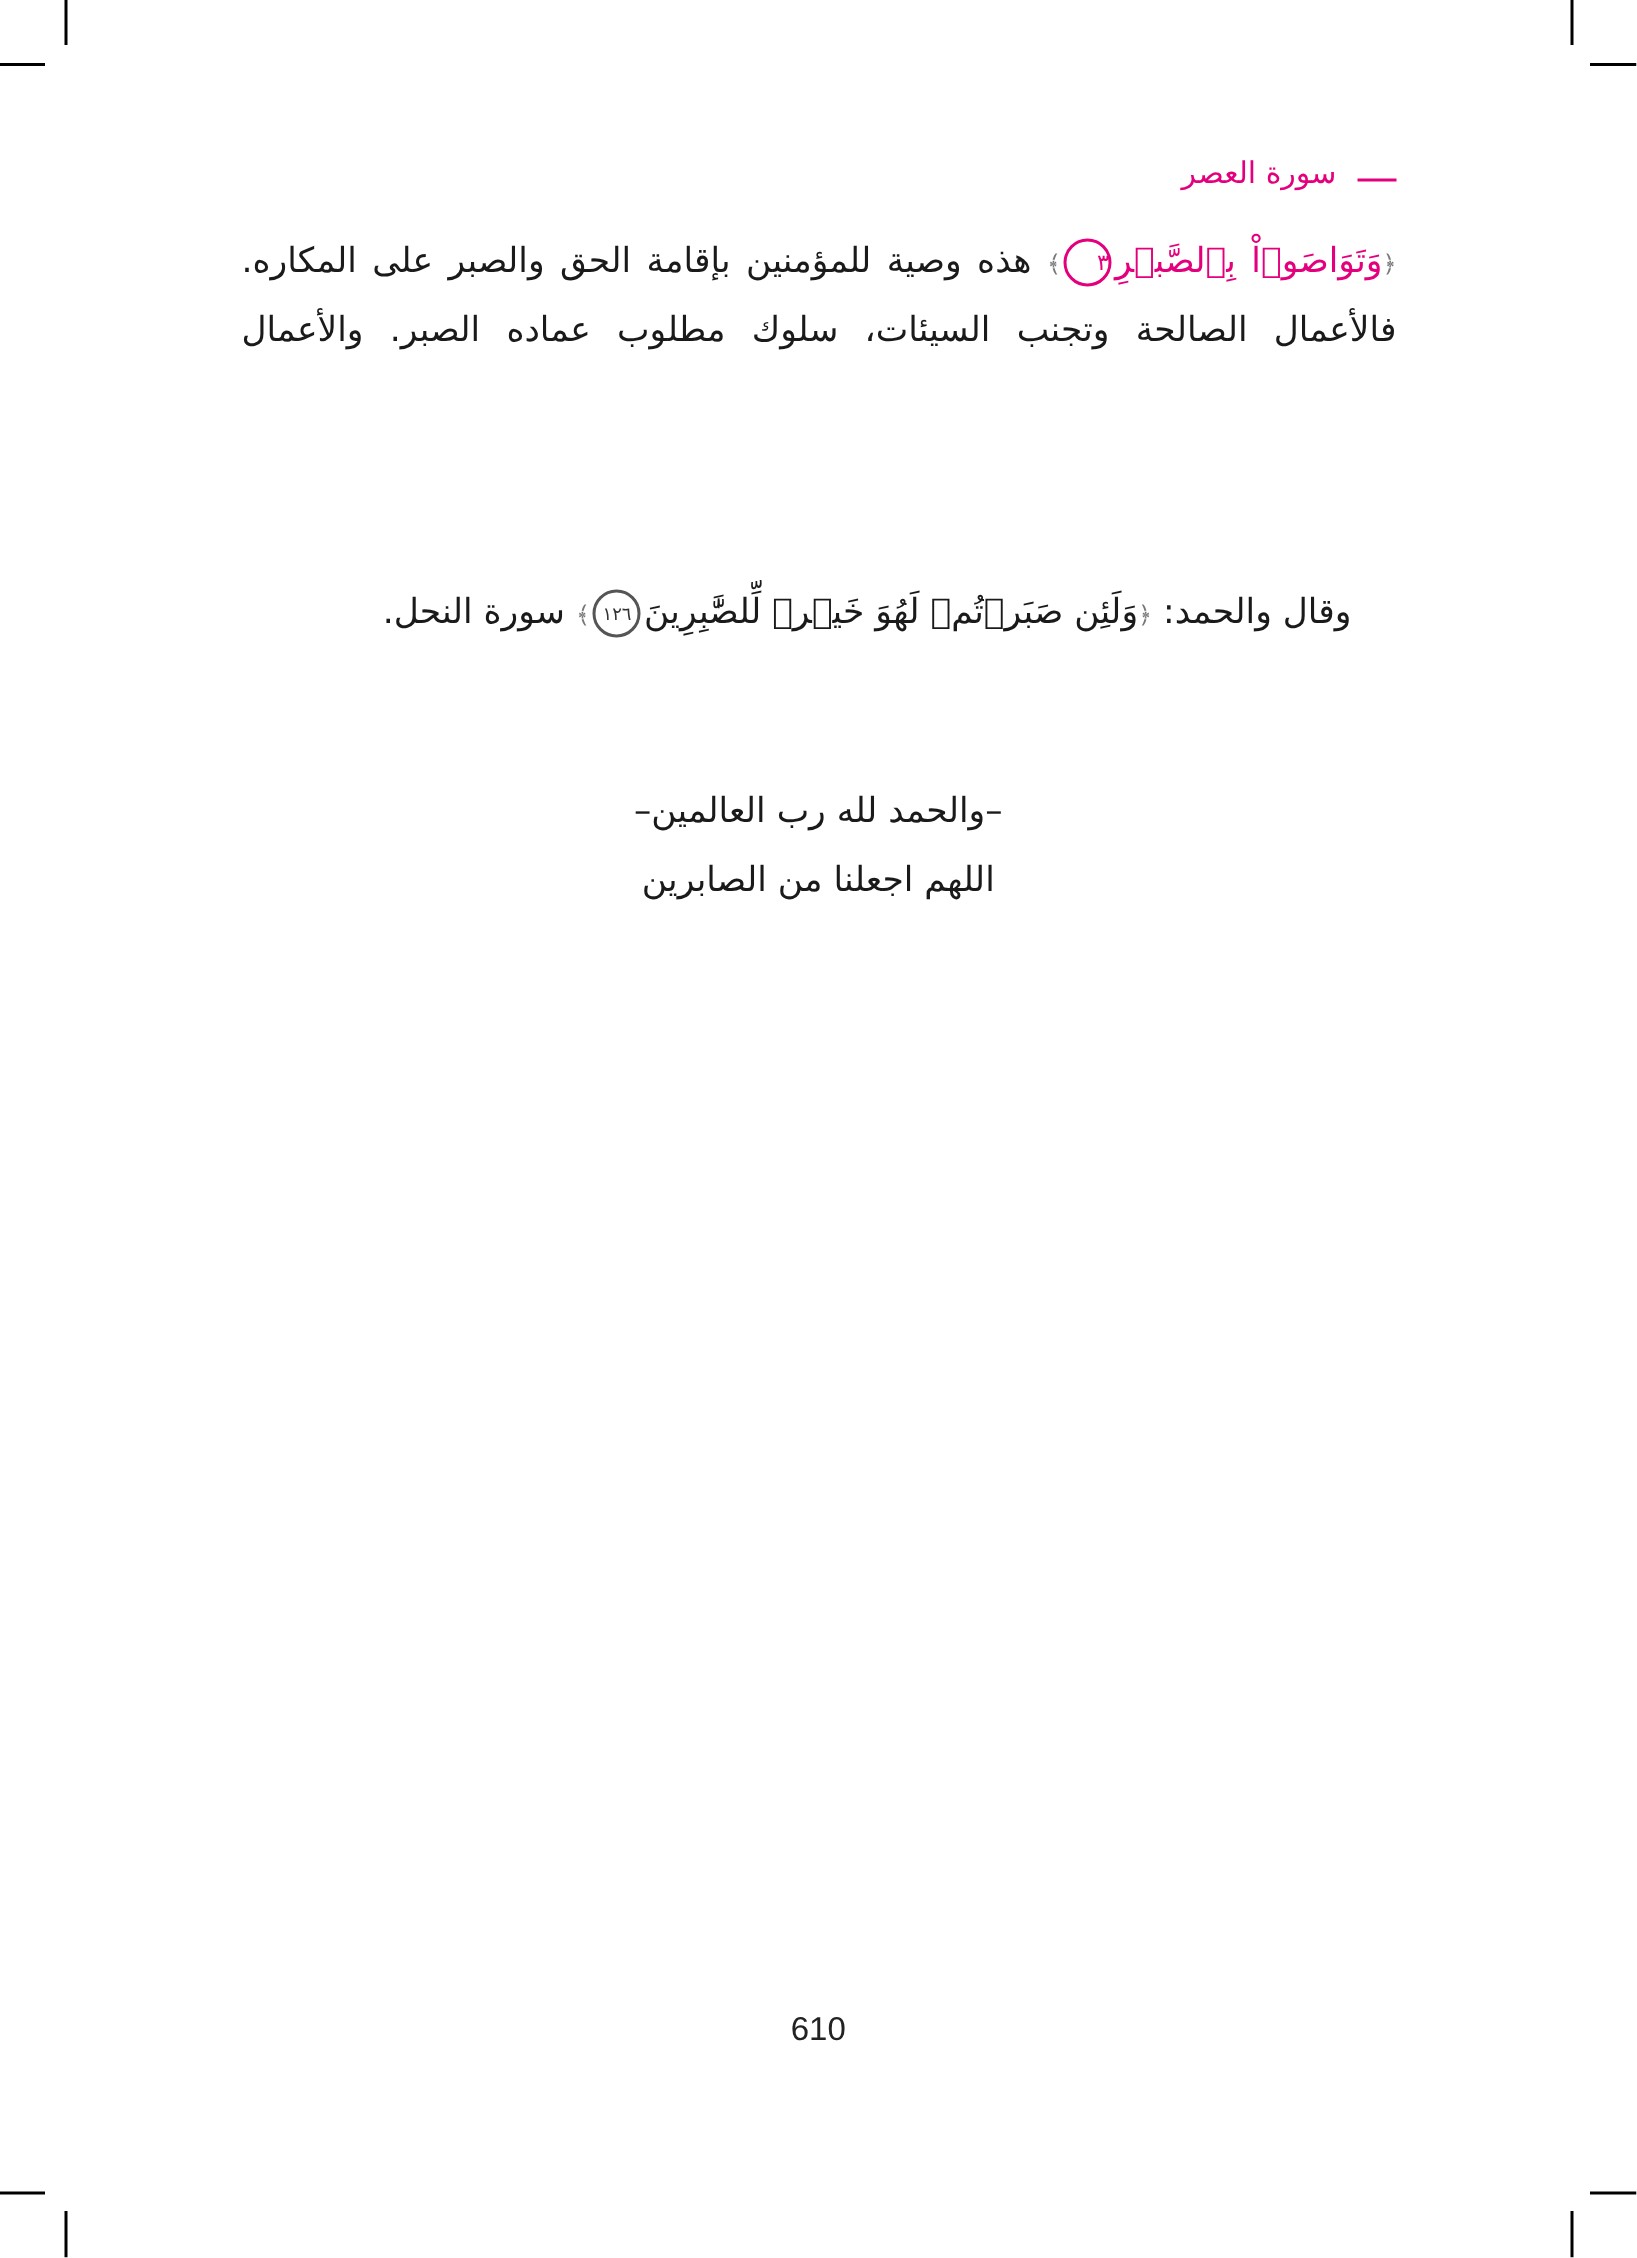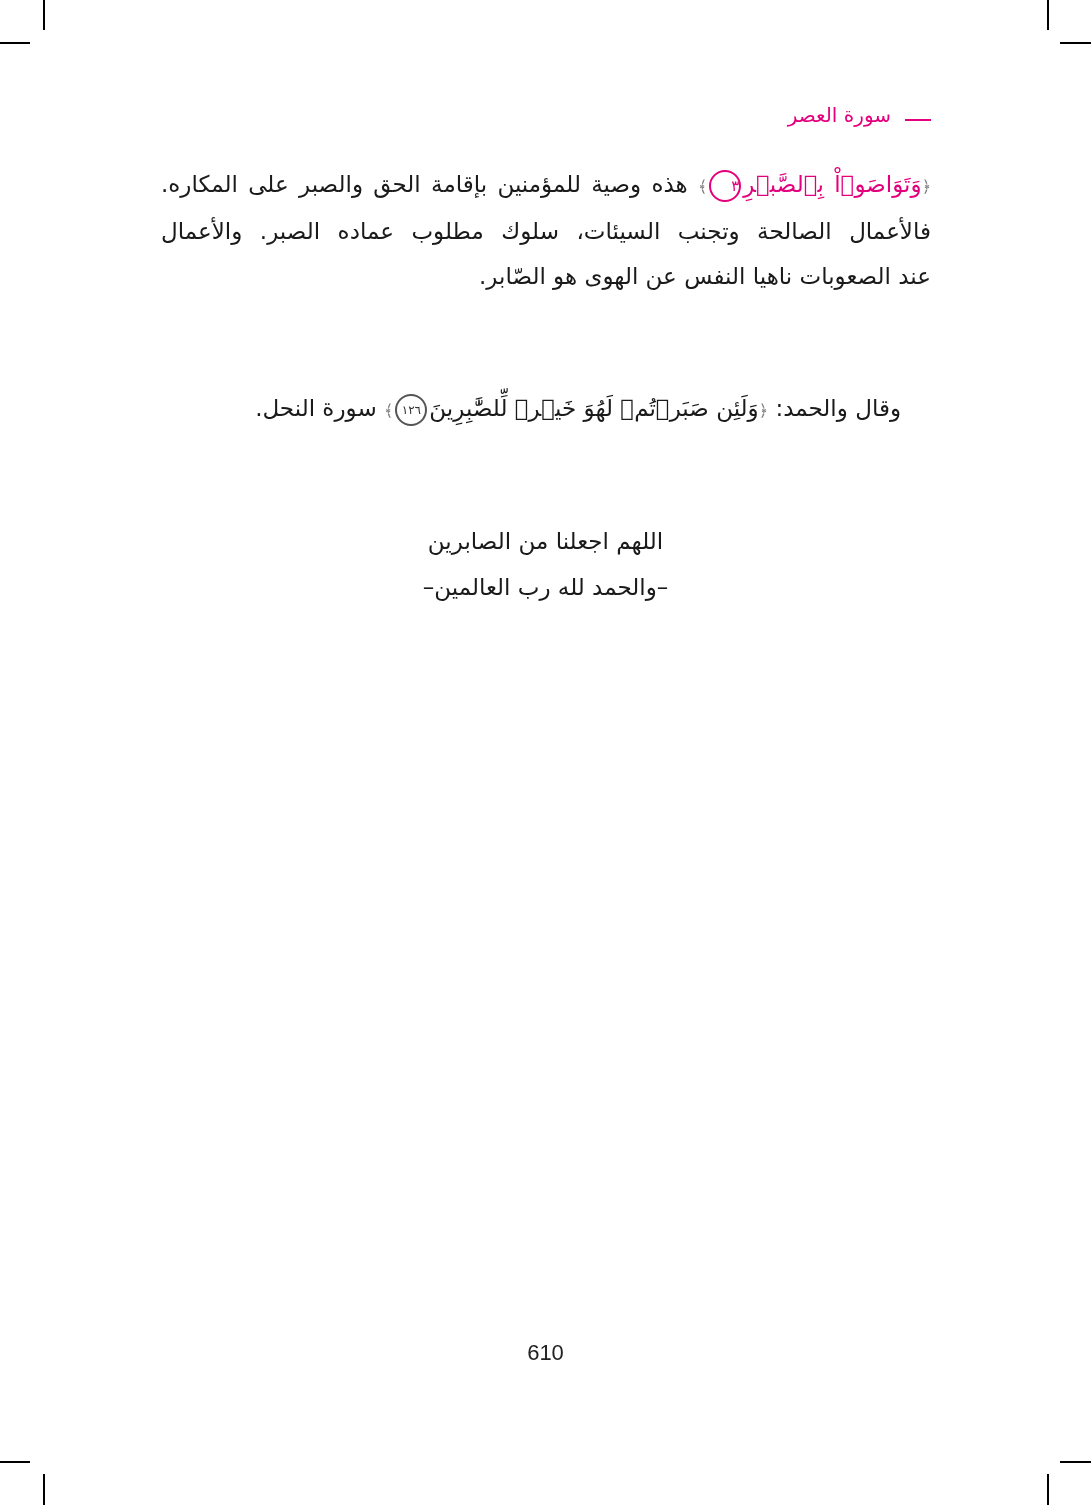--- a/index.html
+++ b/index.html
@@ -4,21 +4,21 @@
 <style>
   html, body { margin:0; padding:0; background:#ffffff; }
   body { width:1091px; height:1505px; position:relative; overflow:hidden;
          font-family:"DejaVu Sans", sans-serif; color:#1a1a1a; }
   .crop { position:absolute; background:#000; }
   .page-header { position:absolute; top:100px; right:160px; width:300px; height:30px;
                  direction:rtl; display:flex; align-items:center; gap:14px; }
   .header-rule { width:26px; height:2px; background:#e4007c; margin-top:10px; }
   .header-title { color:#e4007c; font-size:20px; font-family:"DejaVu Sans", sans-serif; }
   .block { position:absolute; direction:rtl; text-align:justify; }
-  .para { right:160px; width:770px; top:162px; font-size:23px; line-height:45px; }
+  .para { right:160px; width:770px; top:152px; font-size:23px; line-height:45px; }
   .para .line { display:block; text-align:justify; text-align-last:justify; white-space:nowrap; }
   .para .line.last { text-align-last:right; }
   .verse { color:#e4007c; }
   .orn { color:#777; font-size:16px; }
   .ayah-num { display:inline-block; width:28px; height:28px; border:2px solid #e4007c; border-radius:50%;
               color:#e4007c; font-size:15px; line-height:28px; text-align:center; vertical-align:middle; margin:0 2px; }
   .ayah-num.grey { border-color:#555; color:#333; font-size:12px; }
   .quotes { right:190px; width:720px; top:386px; font-size:23px; line-height:45px; text-align:right; }
   .quotes .line { display:block; white-space:nowrap; }
   .closing { left:0; width:1091px; top:518px; font-size:23px; line-height:46px; text-align:center; }
@@ -42,29 +42,28 @@
   <span class="header-rule"></span>
   <span class="header-title">سورة العصر</span>
 </div>
 
 <div class="block para">
   <span class="line">
     <span class="orn">﴿</span><span class="verse">وَتَوَاصَوۡاْ بِٱلصَّبۡرِ</span><span class="ayah-num">٣</span><span class="orn">﴾</span>
     <span>هذه وصية للمؤمنين بإقامة الحق والصبر على المكاره.</span>
   </span>
   <span class="line">فالأعمال الصالحة وتجنب السيئات، سلوك مطلوب عماده الصبر. والأعمال</span>
-  <span class="line last">عند الصعوبات ناهيا النفس عن الهوى هو الصّابر.</span>
 </div>
 
 <div class="block quotes">
   <span class="line">
     <span>وقال والحمد:</span>
     <span class="orn">﴿</span><span>وَلَئِن صَبَرۡتُمۡ لَهُوَ خَيۡرٞ لِّلصَّٰبِرِينَ</span><span class="ayah-num grey">١٢٦</span><span class="orn">﴾</span>
     <span>سورة النحل.</span>
   </span>
 </div>
 
 <div class="block closing">
+  <span class="line">–والحمد لله رب العالمين–</span>
   <span class="line">اللهم اجعلنا من الصابرين</span>
-  <span class="line">–والحمد لله رب العالمين–</span>
 </div>
 
 <div class="page-number">610</div>
 
 </body></html>

